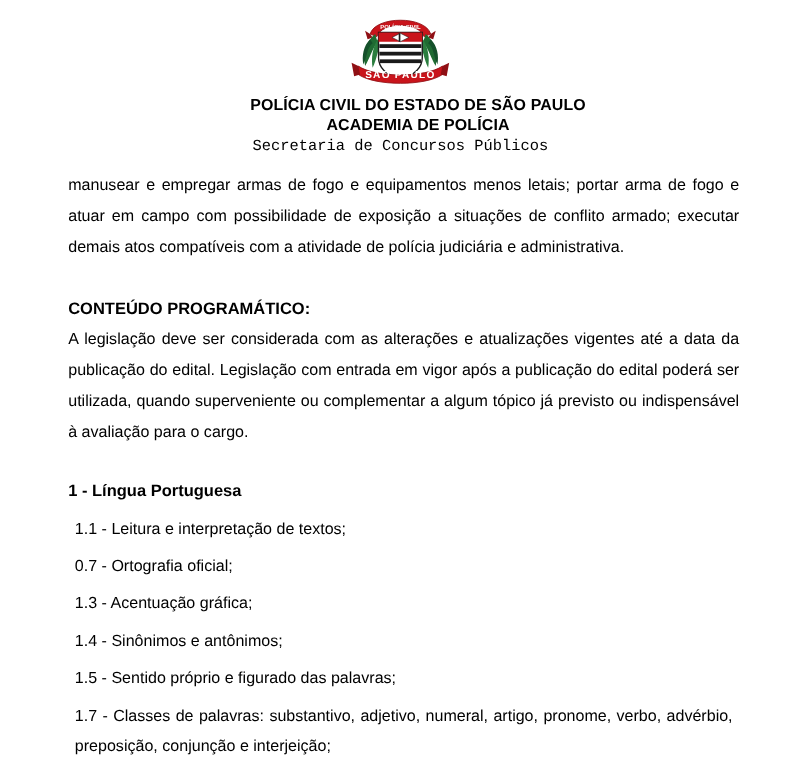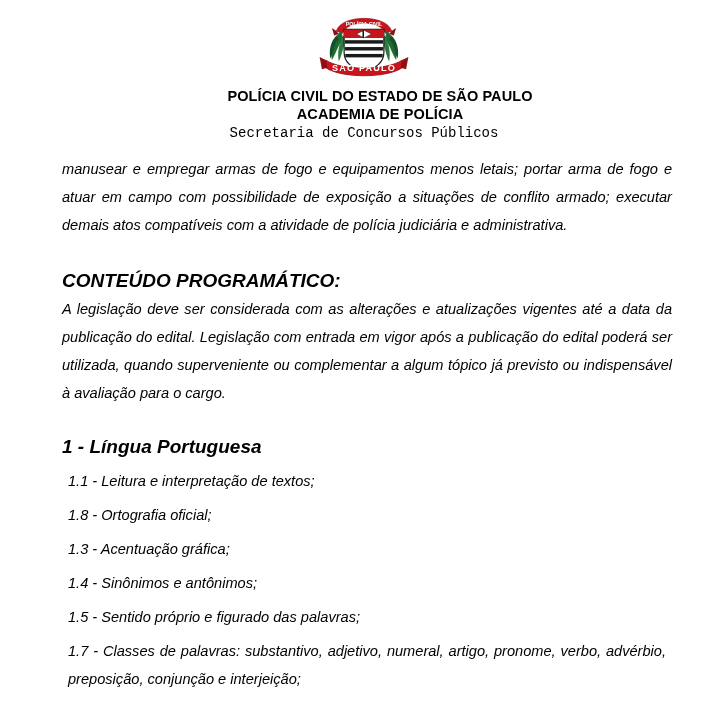--- a/index.html
+++ b/index.html
@@ -59,34 +59,33 @@
     line-height: 19px;
     margin-top: 1px;
     font-family: Liberation Mono, monospace;
   }
 
   
   .body-area {
     margin-top: 12px;
     padding-left: 62px;
     padding-right: 56px;
-    font-style: italic;
   }
 
   p.para {
     margin: 0;
     font-size: 14.6px;
     line-height: 28px;
     text-align: justify;
     text-justify: inter-word;
   }
 
   .section-title {
     margin: 0;
-    font-size: 19px;
+    font-size: 15px;
     font-weight: bold;
     line-height: 28px;
     text-align: left;
   }
 
   .gap-sm { height: 28px; }
   .gap-xs { height: 26px; }
 
   .list-item {
     margin: 6px;
@@ -155,20 +154,20 @@
 
     <h2 class="section-title">CONTEÚDO PROGRAMÁTICO:</h2>
 
     <p class="para">A legislação deve ser considerada com as alterações e atualizações vigentes até a data da publicação do edital. Legislação com entrada em vigor após a publicação do edital poderá ser utilizada, quando superveniente ou complementar a algum tópico já previsto ou indispensável à avaliação para o cargo.</p>
 
     <div class="gap-xs"></div>
 
     <h3 class="section-title">1 - Língua Portuguesa</h3>
 
     <p class="list-item no-justify">1.1 - Leitura e interpretação de textos;</p>
-    <p class="list-item no-justify">1.8 - Ortografia oficial;</p>
+    <p class="list-item no-justify">0.7 - Ortografia oficial;</p>
     <p class="list-item no-justify">1.3 - Acentuação gráfica;</p>
     <p class="list-item no-justify">1.4 - Sinônimos e antônimos;</p>
     <p class="list-item no-justify">1.5 - Sentido próprio e figurado das palavras;</p>
     <p class="list-item">1.7 - Classes de palavras: substantivo, adjetivo, numeral, artigo, pronome, verbo, advérbio, preposição, conjunção e interjeição;</p>
 
   </div>
 </div>
 
 </body></html>

